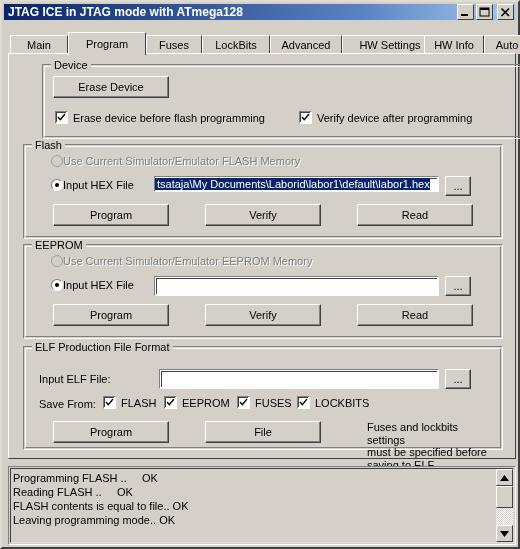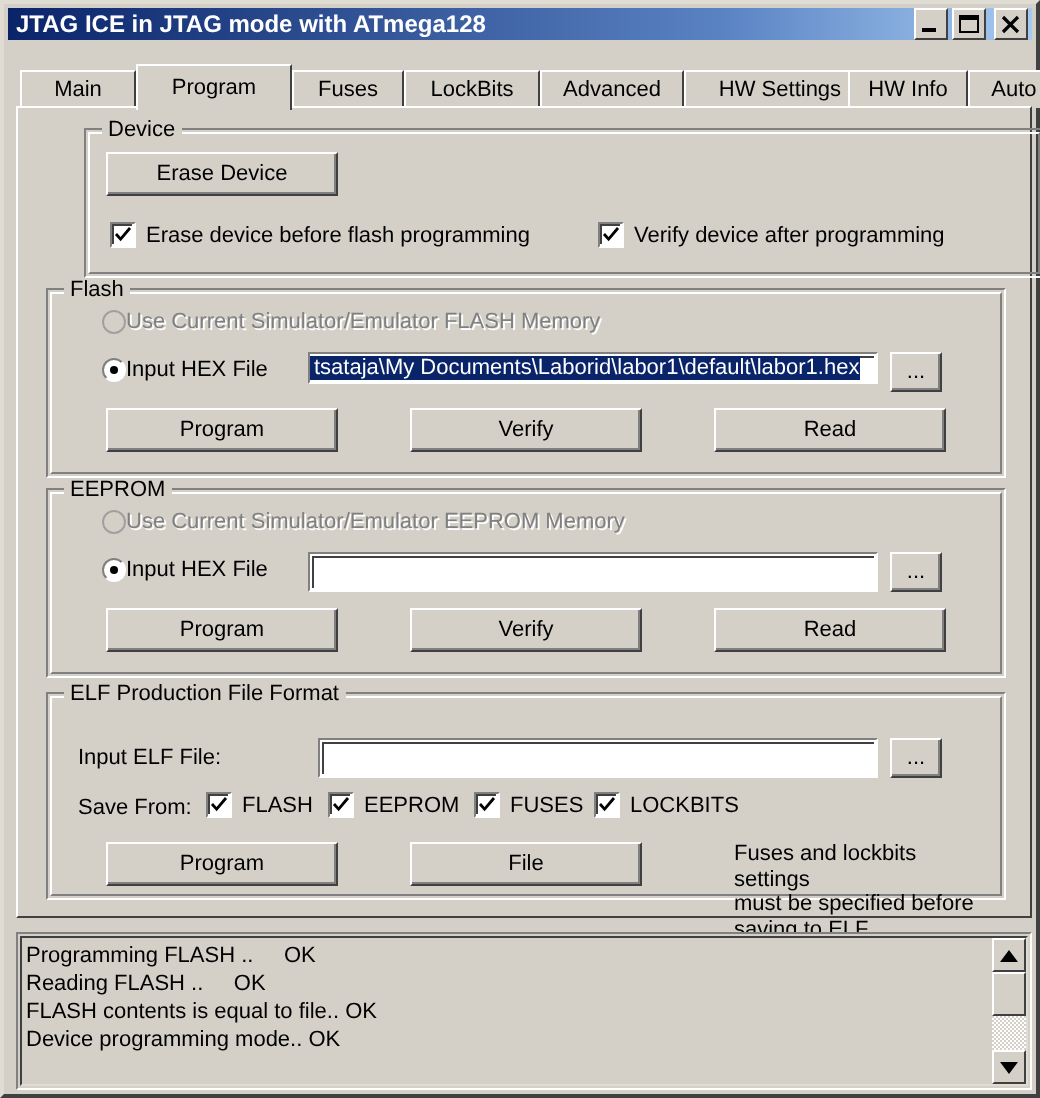--- a/index.html
+++ b/index.html
@@ -530,21 +530,21 @@
     <button class="btn" style="left:44px;  top:367px; width:116px; height:22px;">Program</button>
     <button class="btn" style="left:196px; top:367px; width:116px; height:22px;">File</button>
 
   </div>
 
   <div class="logpanel">
     <div class="log-lines">
       <div class="log-line">Programming FLASH ..     OK</div>
       <div class="log-line">Reading FLASH ..     OK</div>
       <div class="log-line">FLASH contents is equal to file.. OK</div>
-      <div class="log-line">Device programming mode.. OK</div>
+      <div class="log-line">Leaving programming mode.. OK</div>
     </div>
     <div class="scrollbar">
       <div class="sb-arrow sb-up">
         <svg width="9" height="6">
           <path d="M4.5 0 L9 6 L0 6 Z" fill="#000"></path>
         </svg>
       </div>
       <div class="sb-track">
         <div class="sb-thumb"></div>
       </div>

